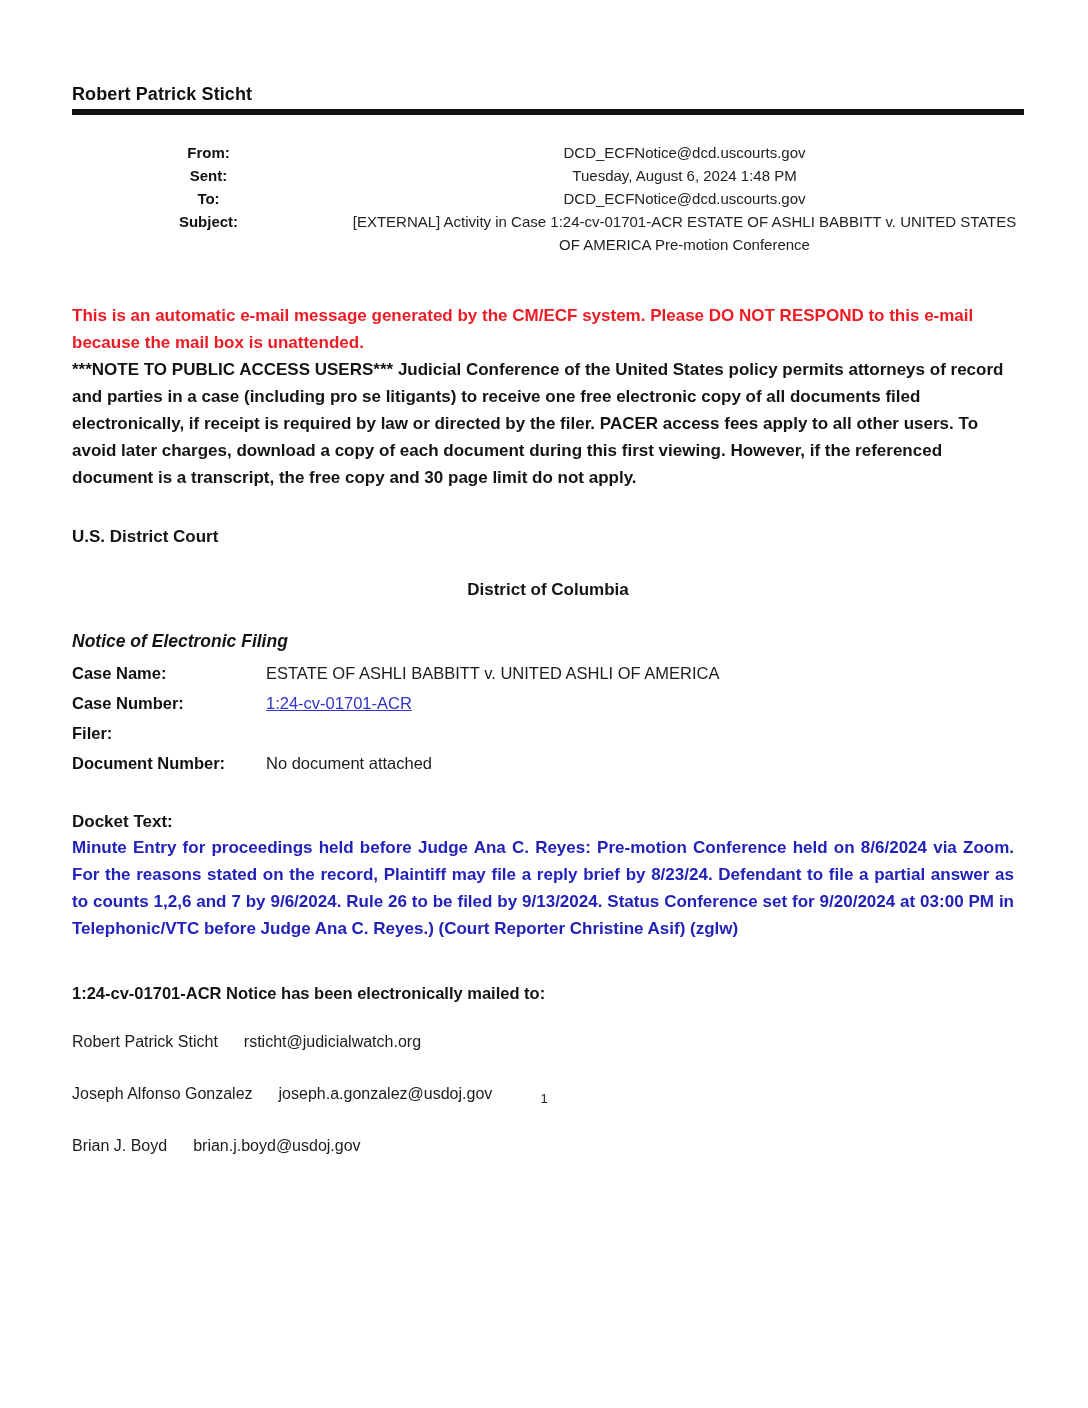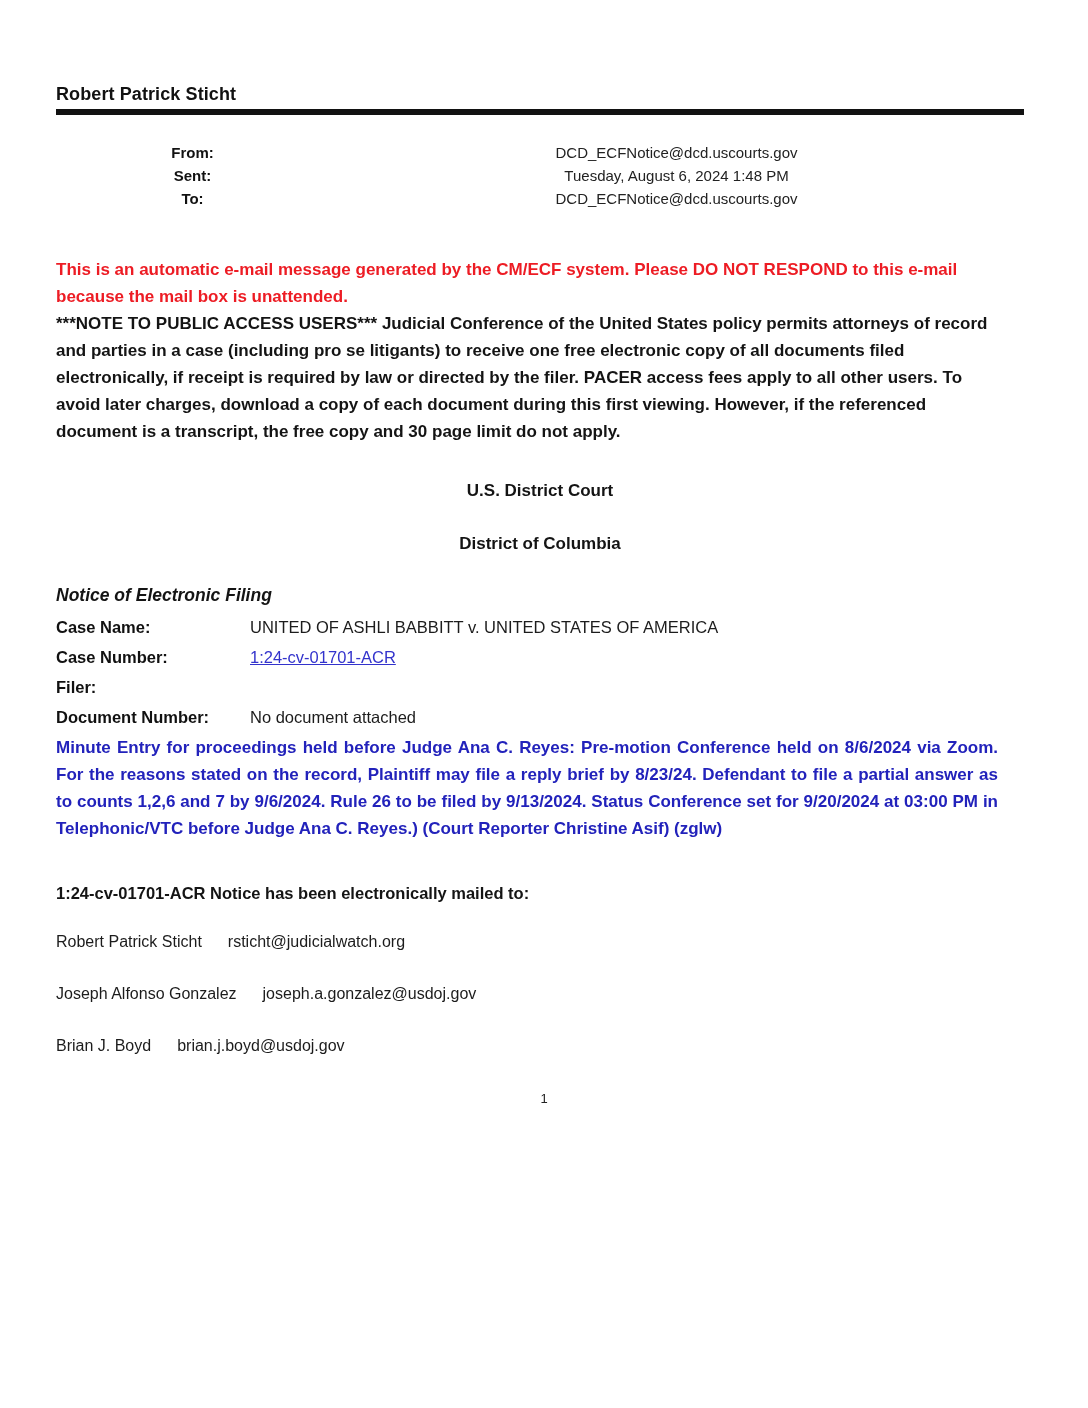--- a/index.html
+++ b/index.html
@@ -13,21 +13,21 @@
     width: 1088px;
     height: 1408px;
     position: relative;
     overflow: hidden;
   }
   .page {
     position: relative;
     box-sizing: border-box;
     width: 1088px;
     height: 1168px;
-    padding: 84px 64px 0 56px;
+    padding: 84px 64px 0 72px;
   }
 
   
   .header-name {
     font-size: 18px;
     font-weight: bold;
     color: #111;
     margin: 0 0 4px 0;
     letter-spacing: 0.1px;
   }
@@ -64,21 +64,21 @@
     font-size: 17px;
     font-weight: bold;
     line-height: 27px;
   }
   .warn-red { color: var(--warning_red, #ED1C24); margin: 0; }
   .note-black { color: #141414; margin: 0; }
 
   
   .court-name {
     margin: 36px 0 0 0;
-    text-align: center;
+    text-align: left;
     font-size: 17px;
     font-weight: bold;
     color: #141414;
   }
   .court-district {
     margin: 33px 0 0 0;
     text-align: center;
     font-size: 17px;
     font-weight: bold;
     color: #141414;
@@ -178,53 +178,58 @@
       <div class="meta-value">DCD_ECFNotice@dcd.uscourts.gov</div>
     </div>
     <div class="meta-row">
       <div class="meta-label">Sent:</div>
       <div class="meta-value">Tuesday, August 6, 2024 1:48 PM</div>
     </div>
     <div class="meta-row">
       <div class="meta-label">To:</div>
       <div class="meta-value">DCD_ECFNotice@dcd.uscourts.gov</div>
     </div>
+    <div class="meta-row">
+      <div class="meta-label">Subject:</div>
+      <div class="meta-value">[EXTERNAL] Activity in Case 1:24-cv-01701-ACR ESTATE OF ASHLI BABBITT v. UNITED STATES OF AMERICA Pre-motion Conference</div>
+    </div>
   </div>
 
   <div class="warn-block">
     <p class="warn-red">This is an automatic e-mail message generated by the CM/ECF system. Please DO NOT RESPOND to this e-mail because the mail box is unattended.</p>
     <p class="note-black">***NOTE TO PUBLIC ACCESS USERS*** Judicial Conference of the United States policy permits attorneys of record and parties in a case (including pro se litigants) to receive one free electronic copy of all documents filed electronically, if receipt is required by law or directed by the filer. PACER access fees apply to all other users. To avoid later charges, download a copy of each document during this first viewing. However, if the referenced document is a transcript, the free copy and 30 page limit do not apply.</p>
   </div>
 
   <p class="court-name">U.S. District Court</p>
   <p class="court-district">District of Columbia</p>
 
   <p class="nef-heading">Notice of Electronic Filing</p>
 
   <div class="case-fields">
     <div class="case-row">
       <div class="case-label">Case Name:</div>
-      <div class="case-value">UNITED OF ASHLI BABBITT v. UNITED STATES OF AMERICA</div>
+      <div class="case-value">ESTATE OF ASHLI BABBITT v. UNITED ASHLI OF AMERICA</div>
     </div>
     <div class="case-row">
       <div class="case-label">Case Number:</div>
       <div class="case-value">
         <a class="case-link">1:24-cv-01701-ACR</a>
       </div>
     </div>
     <div class="case-row">
       <div class="case-label">Filer:</div>
       <div class="case-value"></div>
     </div>
     <div class="case-row">
       <div class="case-label">Document Number:</div>
       <div class="case-value">No document attached</div>
     </div>
   </div>
 
+  <p class="docket-heading">Docket Text:</p>
   <p class="docket-text">Minute Entry for proceedings held before Judge Ana C. Reyes: Pre-motion Conference held on 8/6/2024 via Zoom. For the reasons stated on the record, Plaintiff may file a reply brief by 8/23/24. Defendant to file a partial answer as to counts 1,2,6 and 7 by 9/6/2024. Rule 26 to be filed by 9/13/2024. Status Conference set for 9/20/2024 at 03:00 PM in Telephonic/VTC before Judge Ana C. Reyes.) (Court Reporter Christine Asif) (zglw)</p>
 
   <p class="mailed-heading">1:24-cv-01701-ACR Notice has been electronically mailed to:</p>
 
   <p class="recipient"><span>Robert Patrick Sticht</span><span class="gap"></span><span>rsticht@judicialwatch.org</span></p>
 
   <p class="recipient"><span>Joseph Alfonso Gonzalez</span><span class="gap"></span><span>joseph.a.gonzalez@usdoj.gov</span></p>
 
 
   <p class="recipient"><span>Brian J. Boyd</span><span class="gap"></span><span>brian.j.boyd@usdoj.gov</span></p>

